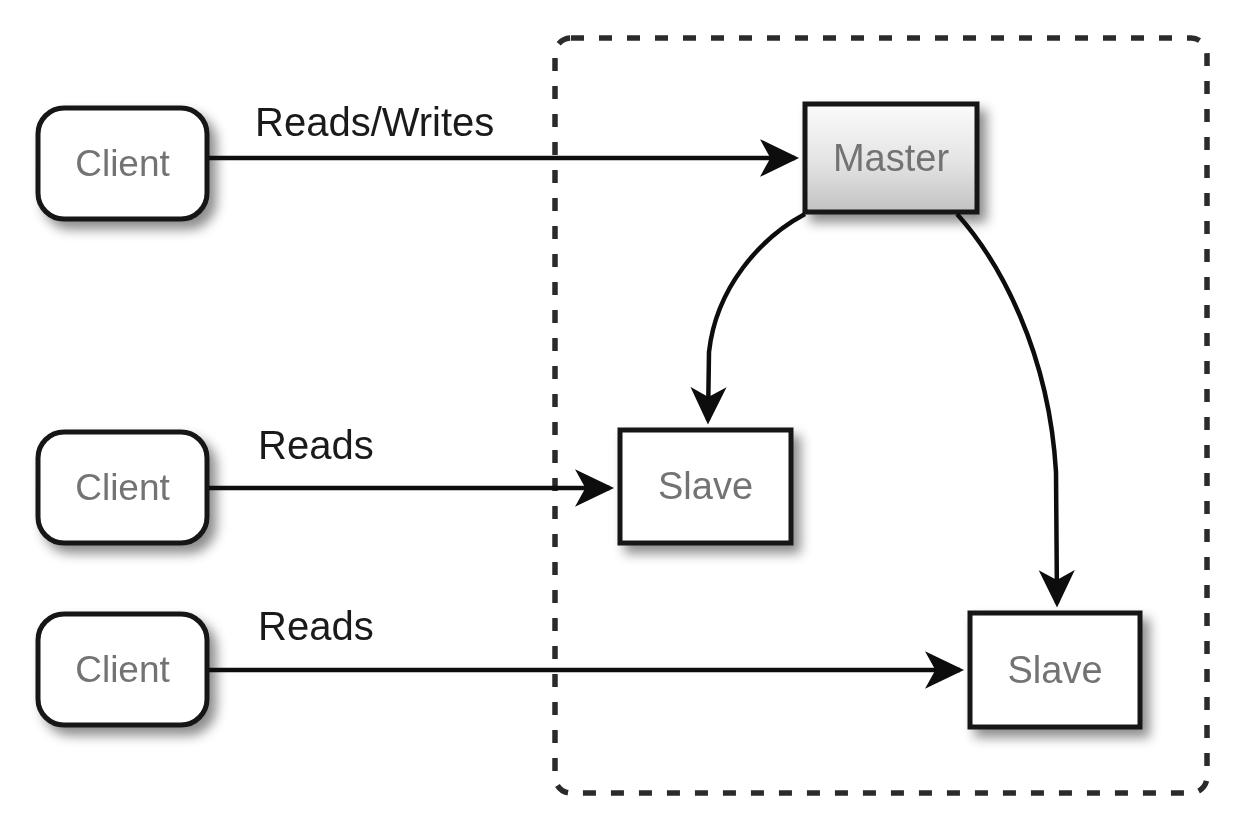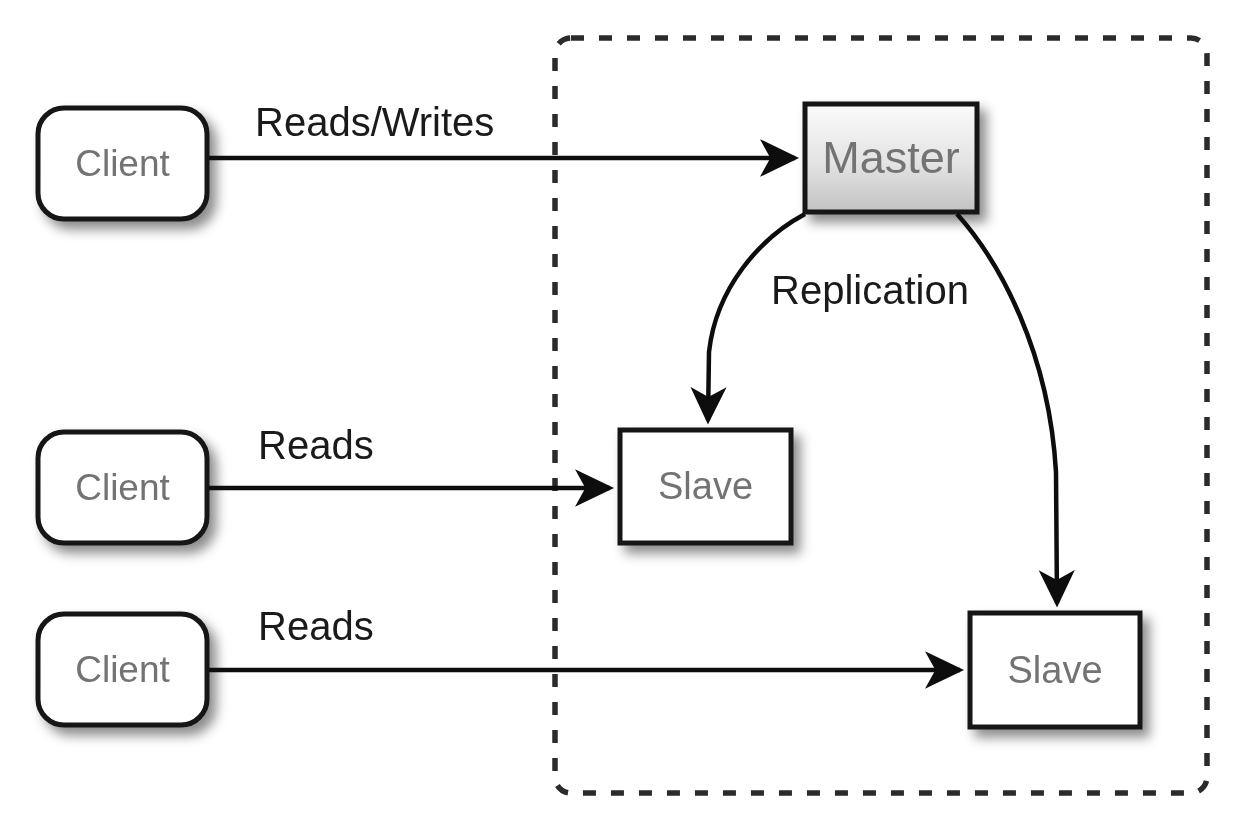--- a/index.html
+++ b/index.html
@@ -101,27 +101,26 @@
 
     <path d="M 957 214 C 1000 262, 1049 352, 1056 472 L 1057 603" fill="none" stroke="#0d0d0d" stroke-width="4.5" marker-end="url(#arrowDown)"></path>
   </svg>
 
   <div class="node-label" style="left:38px; top:108px; width:169px; height:111px; font-size:37px;">Client</div>
 
   <div class="node-label" style="left:38px; top:432px; width:169px; height:111px; font-size:37px;">Client</div>
 
   <div class="node-label" style="left:38px; top:614px; width:169px; height:111px; font-size:37px;">Client</div>
 
-  <div class="node-label" style="left:805px; top:104px; width:172px; height:108px; font-size:45px;">Master</div>
+  <div class="node-label" style="left:805px; top:104px; width:172px; height:108px; font-size:38px;">Master</div>
 
   <div class="node-label" style="left:620px; top:430px; width:171px; height:113px; font-size:38px;">Slave</div>
 
   <div class="node-label" style="left:970px; top:613px; width:170px; height:114px; font-size:38px;">Slave</div>
 
   <div class="edge-label" style="left:255px; top:100px; font-size:40px;">Reads/Writes</div>
 
   <div class="edge-label" style="left:258px; top:423px; font-size:40px;">Reads</div>
 
   <div class="edge-label" style="left:258px; top:604px; font-size:40px;">Reads</div>
 
-  <div class="edge-label" style="left:771px; top:268px; font-size:40px;">Replication</div>
 
 </div>
 
 </body></html>

